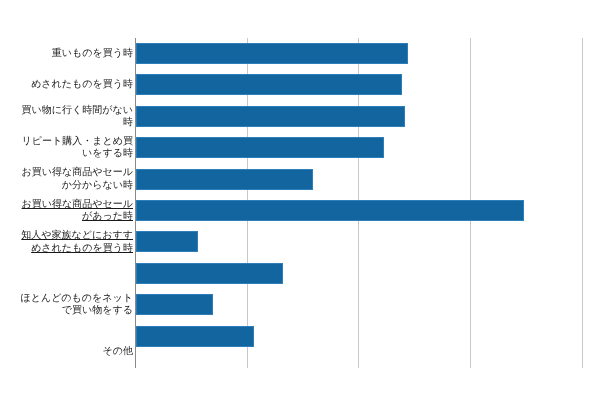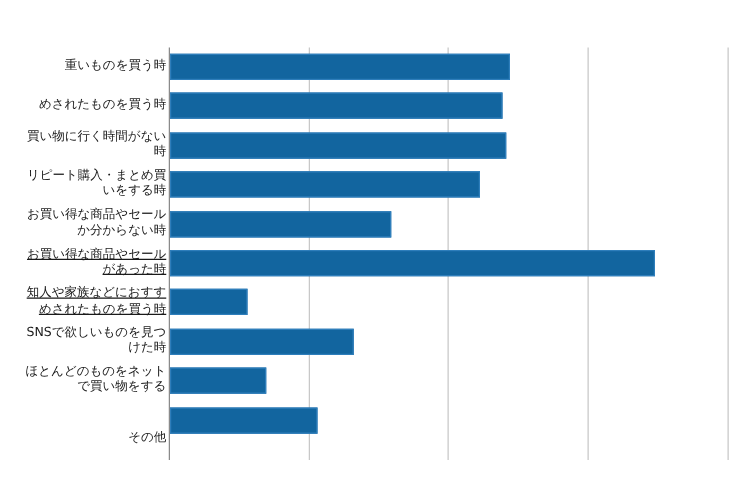--- a/index.html
+++ b/index.html
@@ -109,22 +109,20 @@
       <div class="cat-label" style="top: 65.5px;">買い物に行く時間がない
 時</div>
       <div class="cat-label" style="top: 96.9px;">リピート購入・まとめ買
 いをする時</div>
       <div class="cat-label" style="top: 128.3px;">お買い得な商品やセール
 か分からない時</div>
       <div class="cat-label" style="top: 159.7px; text-decoration: underline;">お買い得な商品やセール
 があった時</div>
       <div class="cat-label" style="top: 191.1px; text-decoration: underline;">知人や家族などにおすす
 めされたものを買う時</div>
-      <div class="cat-label" style="top: 222.5px;">SNSで欲しいものを見つ
-けた時</div>
       <div class="cat-label" style="top: 253.9px;">ほとんどのものをネット
 で買い物をする</div>
       <div class="cat-label" style="top: 307px;">その他</div>
     </div>
 
   <div class="bars-layer">
       <div class="bar-row" style="top: 0px;">
         <div class="bar" title="重いものを買う時: 2.45" style="width: 272.425px; background: rgb(18, 101, 159); border-color: rgb(46, 126, 187);"></div>
       </div>
       <div class="bar-row" style="top: 31.4px;">

